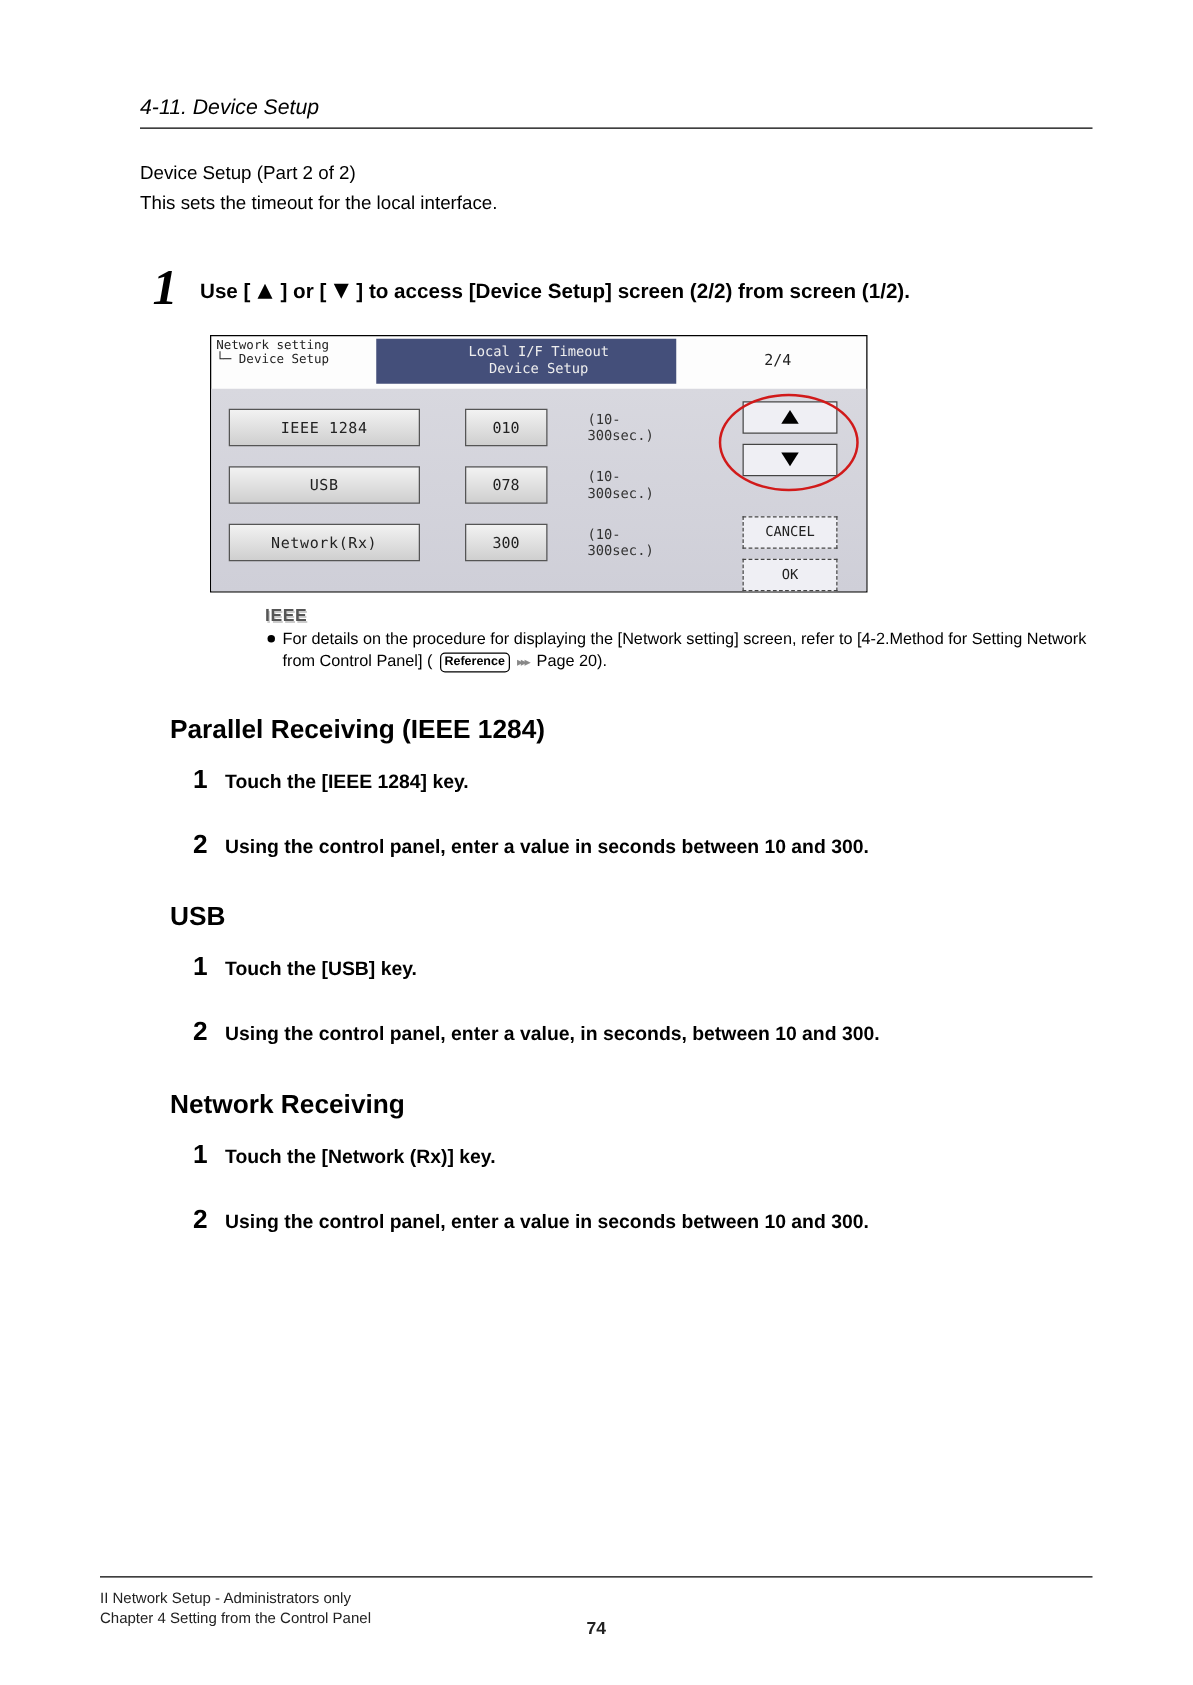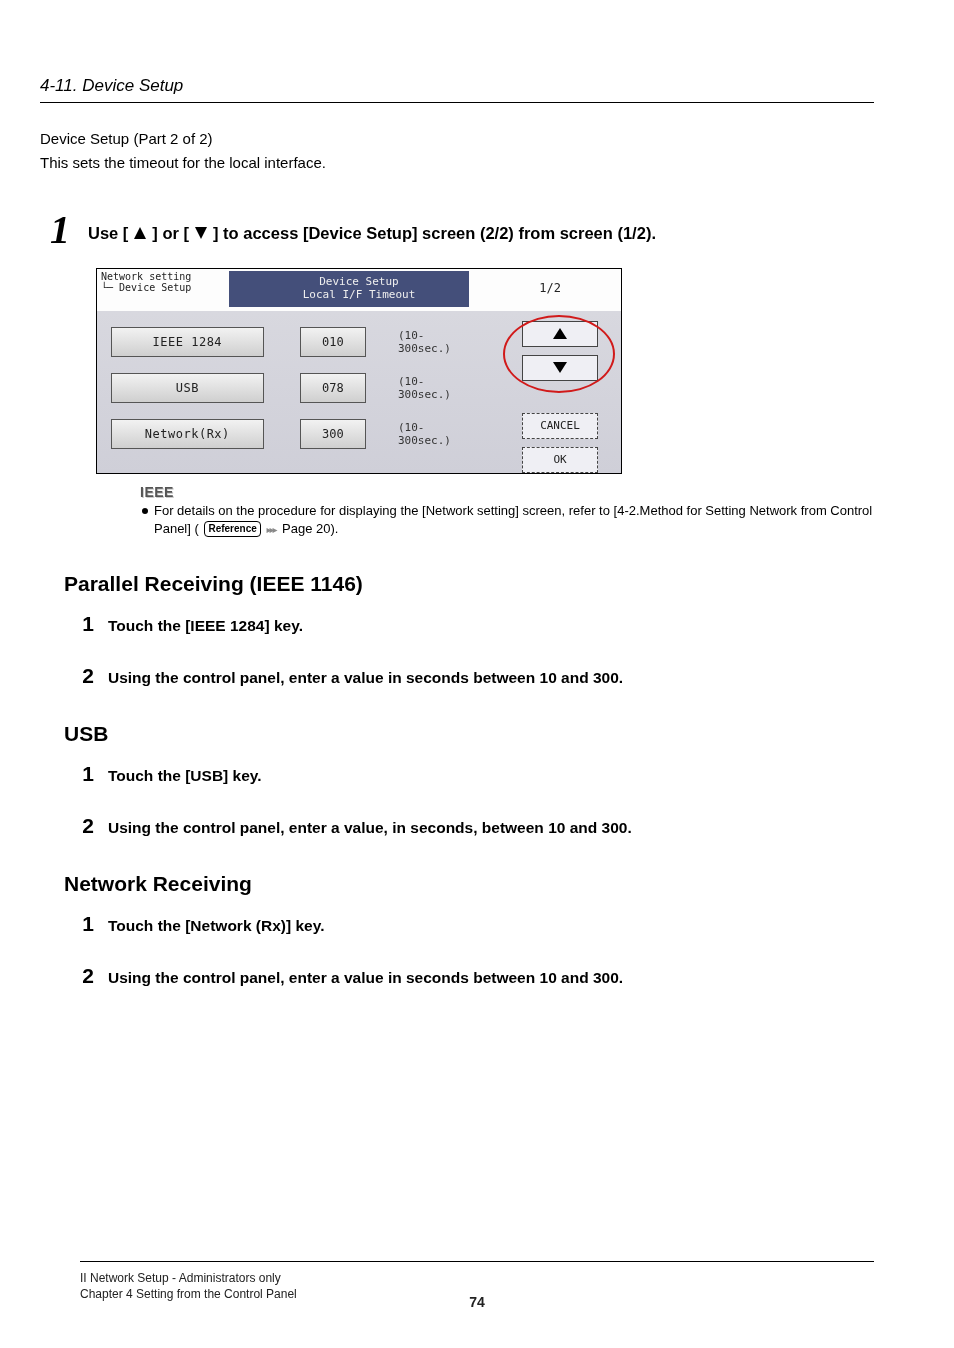--- a/index.html
+++ b/index.html
@@ -7,21 +7,21 @@
     padding: 0;
     background: #ffffff;
     font-family: Arial, Helvetica, sans-serif;
     color: #000000;
     width: 954px;
   }
   .page {
     width: 954px;
     min-height: 1348px;
     box-sizing: border-box;
-    padding: 76px 80px 0 40px;
+    padding: 76px 80px 0 112px;
     position: relative;
   }
   .running-head {
     font-style: italic;
     font-size: 17px;
     padding-bottom: 6px;
     border-bottom: 1.5px solid #000;
     margin-bottom: 26px;
   }
   .intro p {
@@ -310,24 +310,24 @@
   </div>
 
   <div class="screenshot">
     <div class="ss-top">
       <div class="ss-titlebg"></div>
       <div class="ss-breadcrumb">
         <div>Network setting</div>
         <div>└─ Device Setup</div>
       </div>
       <div class="ss-title">
+        <div>Local I/F Timeout</div>
         <div>Device Setup</div>
-        <div>Local I/F Timeout</div>
-      </div>
-      <div class="ss-page">1/2</div>
+      </div>
+      <div class="ss-page">2/4</div>
     </div>
     <div class="ss-body">
       <div class="ss-row r1">
         <div class="ss-key">IEEE 1284</div>
         <div class="ss-val">010</div>
         <div class="ss-range">(10-300sec.)</div>
       </div>
       <div class="ss-row r2">
         <div class="ss-key">USB</div>
         <div class="ss-val">078</div>
@@ -361,21 +361,21 @@
         <span>
           <span>For details on the procedure for displaying the [Network setting] screen, refer to [4-2.Method for Setting Network from Control Panel] (</span>
           <span class="ref-box">Reference</span>
           <span class="chev">▸▸▸</span>
           <span> Page 20).</span>
         </span>
       </div>
     </div>
   </div>
 
-  <h2 class="section">Parallel Receiving (IEEE 1146)</h2>
+  <h2 class="section">Parallel Receiving (IEEE 1284)</h2>
   <div class="substeps">
     <div class="substep">
         <span class="n">1</span>
         <span class="t">Touch the [IEEE 1284] key.</span>
       </div>
     <div class="substep">
         <span class="n">2</span>
         <span class="t">Using the control panel, enter a value in seconds between 10 and 300.</span>
       </div>
   </div>

